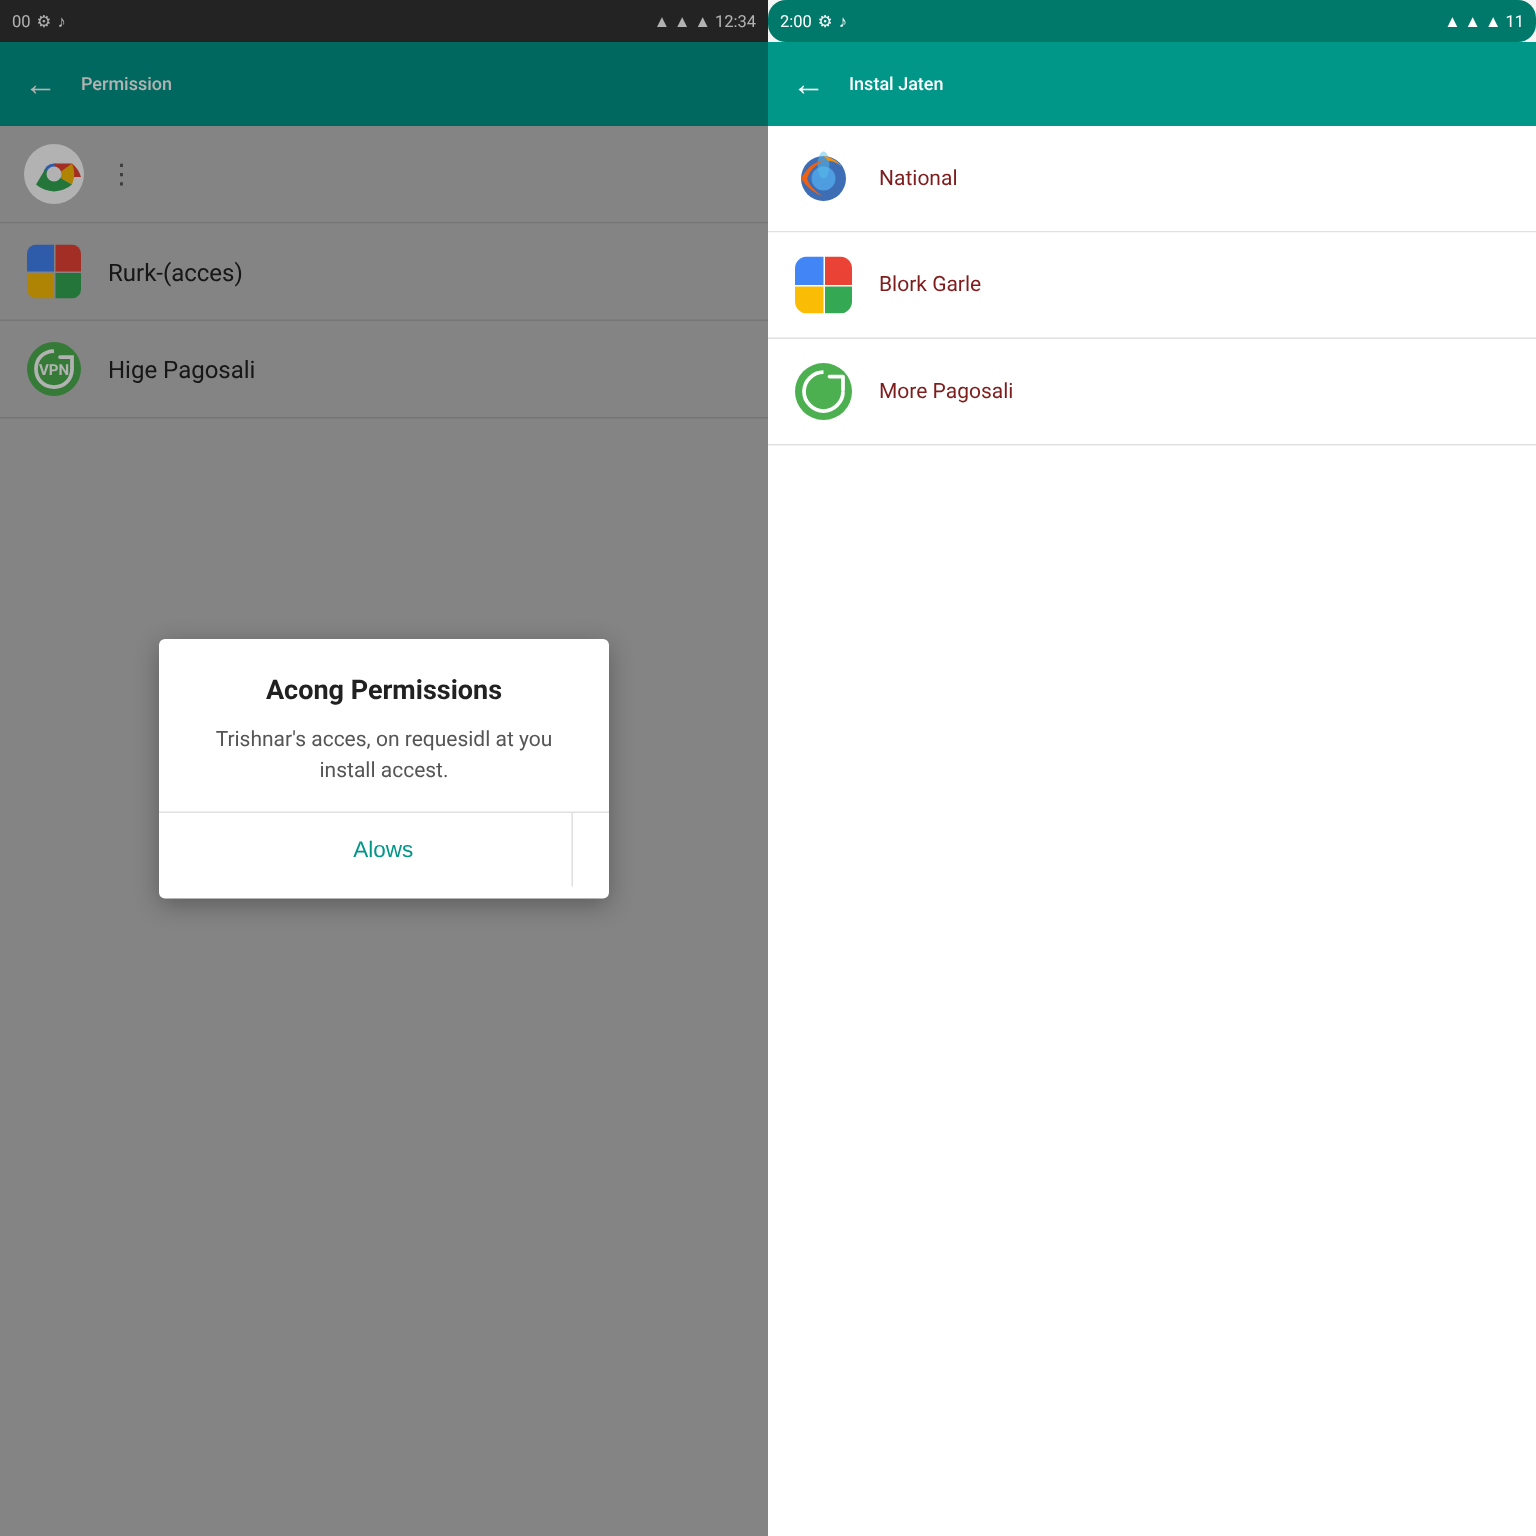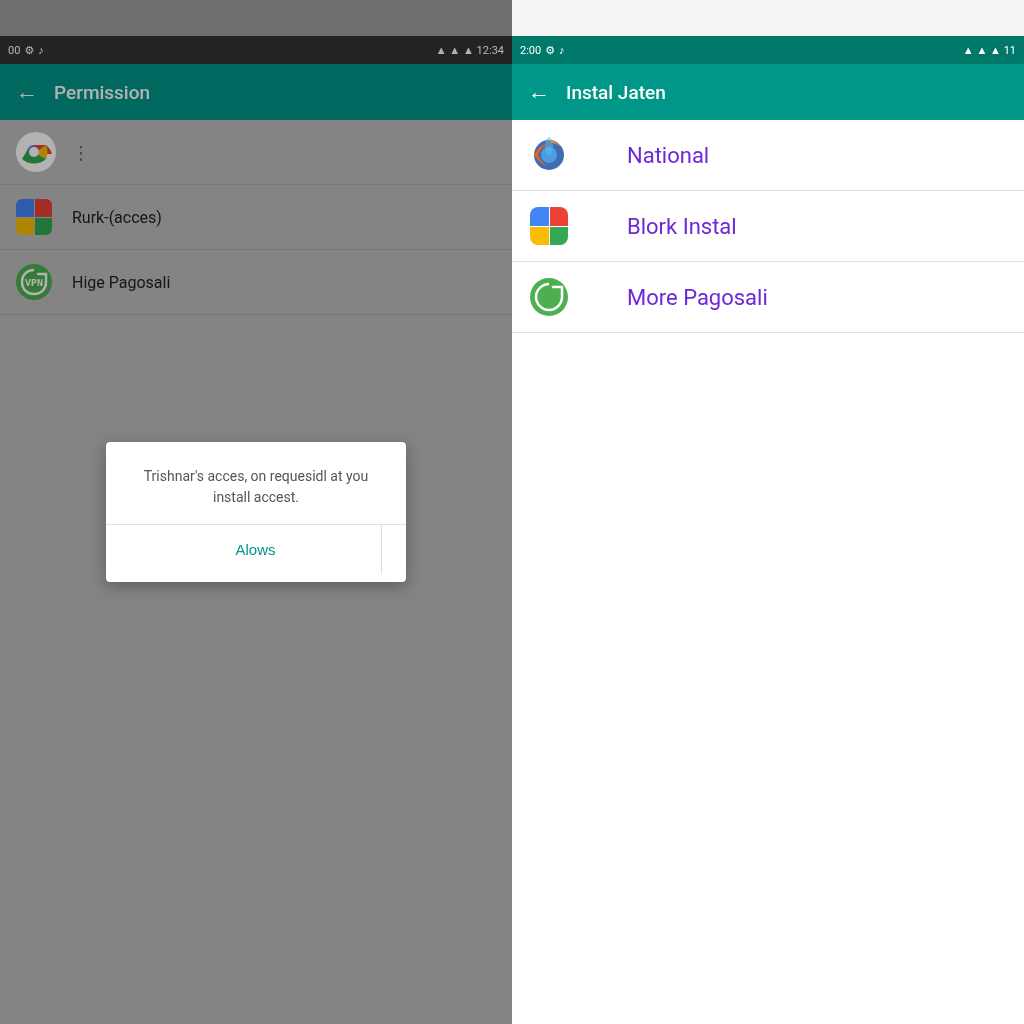--- a/index.html
+++ b/index.html
@@ -32,24 +32,24 @@
 
     
     .status-bar {
       height: 28px;
       background: #333;
       display: flex;
       align-items: center;
       padding: 0 8px;
       justify-content: space-between;
       flex-shrink: 0;
-      margin-top: 36px;
     }
     .status-bar.teal {
       background: #00796b;
+      border-radius: 12px;
     }
     .status-left {
       display: flex;
       align-items: center;
       gap: 4px;
       color: white;
       font-size: 11px;
     }
     .status-right {
       display: flex;
@@ -69,21 +69,21 @@
       flex-shrink: 0;
     }
     .top-bar .back-arrow {
       color: white;
       font-size: 22px;
       margin-right: 16px;
       cursor: pointer;
     }
     .top-bar .title {
       color: white;
-      font-size: 19px;
+      font-size: 12px;
       font-weight: 500;
       flex: 1;
     }
 
     
     .app-list {
       flex: 1;
       background: #bdbdbd;
       overflow-y: auto;
     }
@@ -95,24 +95,23 @@
       border-bottom: 1px solid #aaa;
       cursor: pointer;
     }
     .app-icon {
       width: 40px;
       height: 40px;
       border-radius: 8px;
       margin-right: 16px;
       display: flex;
       align-items: center;
-      justify-content: flex-start;
+      justify-content: center;
       flex-shrink: 0;
       font-size: 20px;
-      font-family: Liberation Mono, monospace;
     }
     .app-name {
       font-size: 16px;
       color: #212121;
       flex: 1;
     }
     .app-menu-dots {
       color: #555;
       font-size: 18px;
       cursor: pointer;
@@ -213,23 +212,22 @@
     .right-app-icon {
       width: 42px;
       height: 42px;
       margin-right: 16px;
       display: flex;
       align-items: center;
       justify-content: center;
       flex-shrink: 0;
     }
     .right-app-name {
-      font-size: 22px;
-      color: #6d28d9;
-      margin-left: 41px;
+      font-size: 14px;
+      color: #7f1d1d;
     }
   </style>
 </head>
 <body>
 
 <div class="left-panel">
 
   <div class="status-bar">
     <div class="status-left">
       <span>00</span>
@@ -283,20 +281,21 @@
           <text x="18" y="22" text-anchor="middle" fill="white" font-size="10" font-weight="bold">VPN</text>
         </svg>
       </div>
       <span class="app-name">Hige Pagosali</span>
     </div>
 
   </div>
 
   <div class="dialog-overlay">
     <div class="dialog">
+      <div class="dialog-title">Acong Permissions</div>
       <div class="dialog-body">Trishnar's acces, on requesidl at you install accest.</div>
       <hr class="dialog-divider">
       <div class="dialog-buttons">
         <button class="dialog-btn">Alows</button>
       </div>
     </div>
   </div>
 
 </div>
 
@@ -336,21 +335,21 @@
 
     <div class="right-app-item">
       <div class="right-app-icon">
         <div class="icon-mosaic" style="width:38px;height:38px;border-radius:8px;">
           <div class="mosaic-cell" style="background:#4285f4;"></div>
           <div class="mosaic-cell" style="background:#ea4335;"></div>
           <div class="mosaic-cell" style="background:#fbbc05;"></div>
           <div class="mosaic-cell" style="background:#34a853;"></div>
         </div>
       </div>
-      <span class="right-app-name">Blork Instal</span>
+      <span class="right-app-name">Blork Garle</span>
     </div>
 
     <div class="right-app-item">
       <div class="right-app-icon">
         <svg width="38" height="38" viewBox="0 0 38 38">
           <circle cx="19" cy="19" r="19" fill="#4caf50"></circle>
           <path d="M19 6 C12 6 6 12 6 19 C6 26 12 32 19 32 C26 32 32 26 32 19" stroke="white" stroke-width="2.5" fill="none"></path>
           <path d="M23 9 L32 9 L32 18" stroke="white" stroke-width="2.5" fill="none" stroke-linecap="round" stroke-linejoin="round"></path>
         </svg>
       </div>

